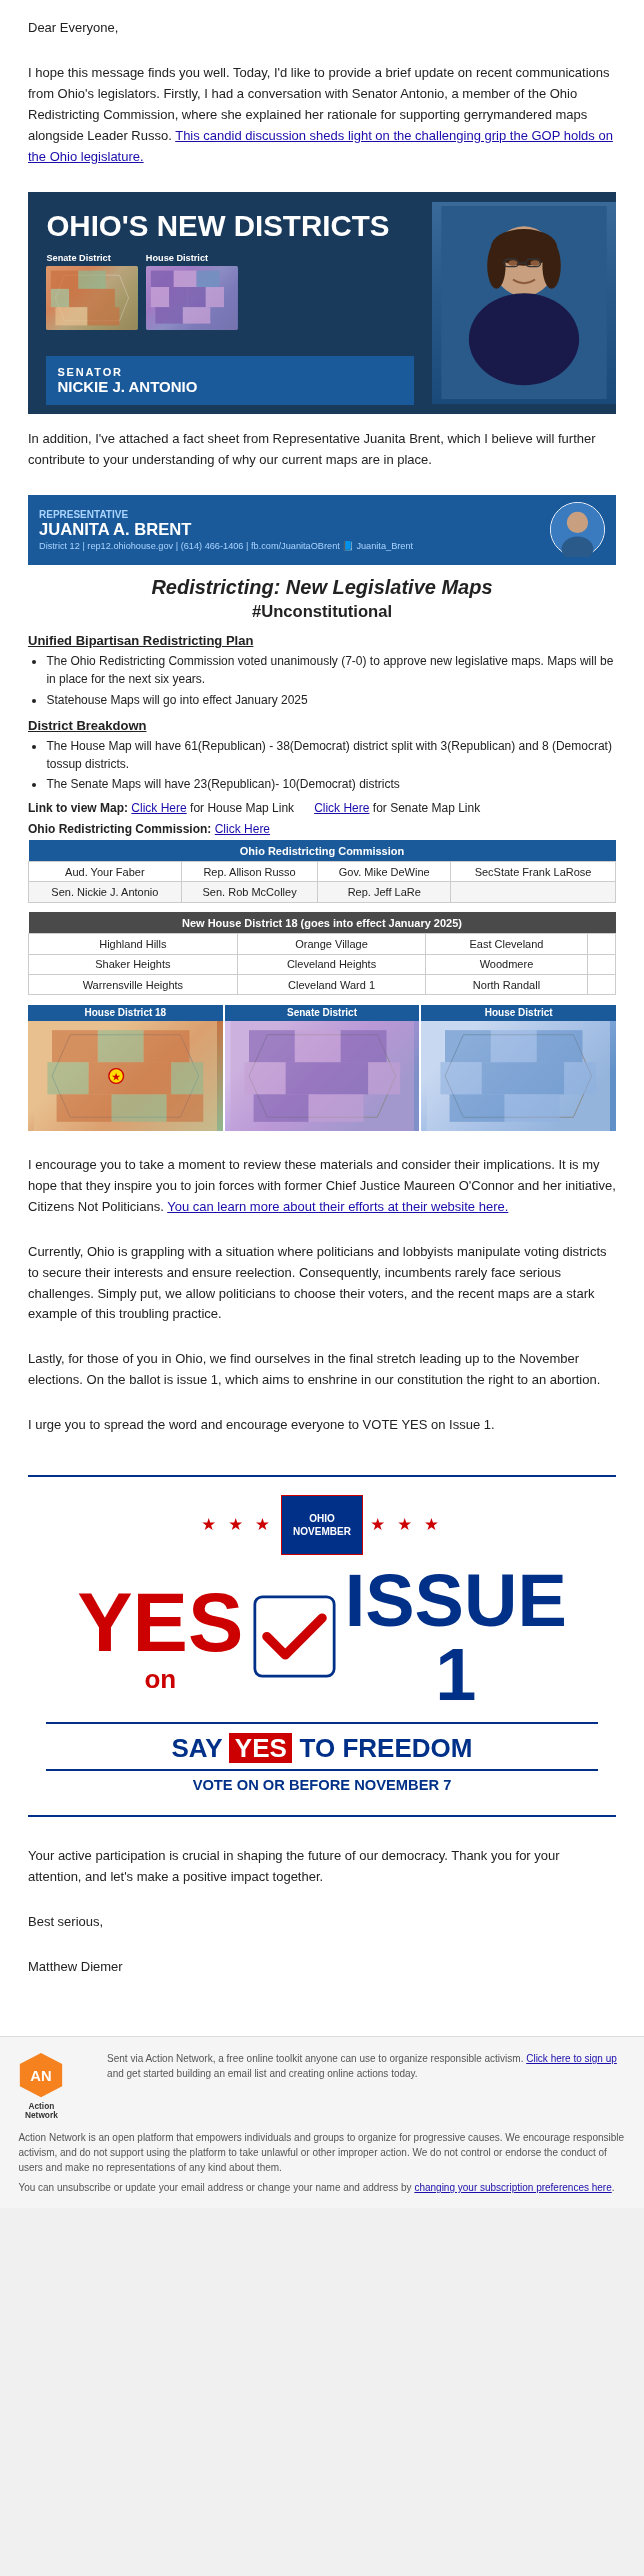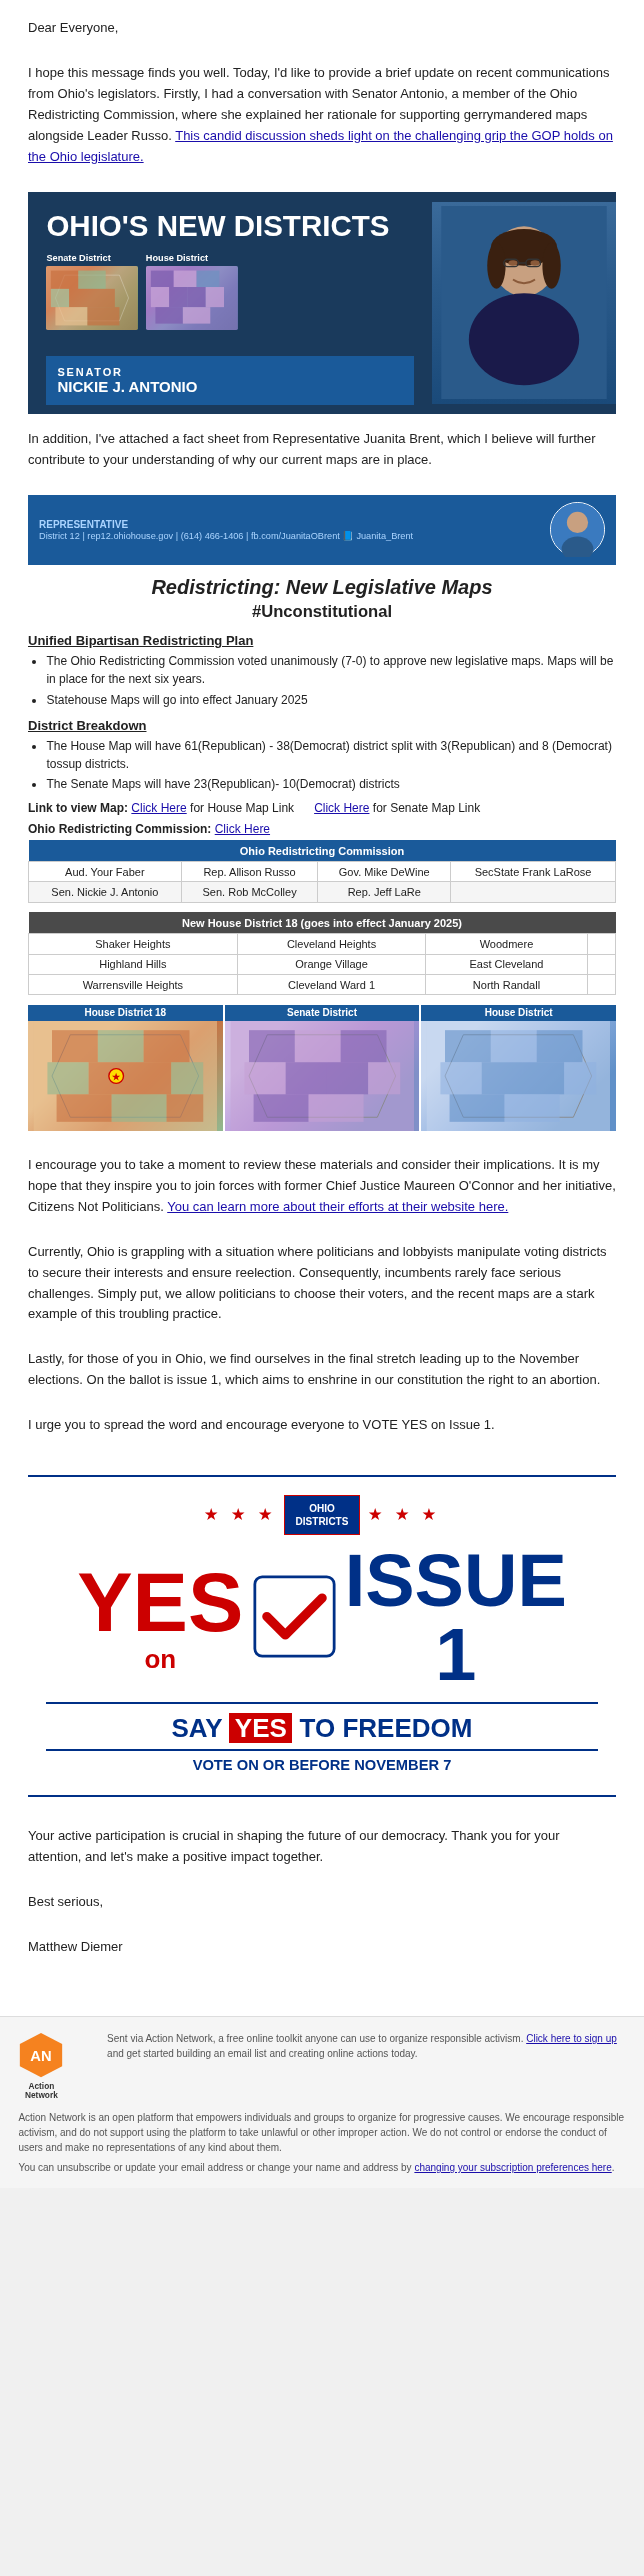--- a/index.html
+++ b/index.html
@@ -279,21 +279,21 @@
     }
     .star-row {
       color: #cc0000;
       font-size: 16.6px;
       letter-spacing: 3.7px;
     }
     .ohio-dems-badge {
       background: #003087;
       color: white;
       border: 1.8px solid #cc0000;
-      padding: 6px 11px;
+      padding: 16px 11px;
       font-size: 10px;
       font-weight: bold;
       text-align: center;
       line-height: 1.3;
     }
     .yes-text {
       font-size: 83px;
       font-weight: 900;
       color: #cc0000;
       line-height: 1;
@@ -491,20 +491,21 @@
     </div>
 
     
     <p class="intro-text">In addition, I've attached a fact sheet from Representative Juanita Brent, which I believe will further contribute to your understanding of why our current maps are in place.</p>
     <br>
 
     
     <div class="rep-banner">
       <div class="rep-banner-text">
         <div style="font-size:10px; color:#aad4ff; font-weight:bold;">REPRESENTATIVE</div>
+        <div class="rep-name-large">JUANITA A. BRENT</div>
         <div class="rep-district-info">
           <span>District 12 | rep12.ohiohouse.gov | (614) 466-1406 | fb.com/JuanitaOBrent</span>
           <span> 📘</span>
           <span>Juanita_Brent</span>
         </div>
       </div>
       <div class="rep-photo">
         <svg width="55" height="55" viewBox="0 0 60 60">
           <circle cx="30" cy="30" r="30" fill="#3a7abf"></circle>
           <circle cx="30" cy="22" r="12" fill="#c8a080"></circle>
@@ -572,29 +573,29 @@
 
     
     <table class="district-table">
       <thead>
         <tr>
           <th colspan="4">New House District 18  (goes into effect January 2025)</th>
         </tr>
       </thead>
       <tbody>
         <tr>
+          <td>Highland Hills</td>
+          <td>Orange Village</td>
+          <td>East Cleveland</td>
+          <td></td>
+        </tr>
+        <tr>
           <td>Shaker Heights</td>
           <td>Cleveland Heights</td>
           <td>Woodmere</td>
-          <td></td>
-        </tr>
-        <tr>
-          <td>Highland Hills</td>
-          <td>Orange Village</td>
-          <td>East Cleveland</td>
           <td></td>
         </tr>
         <tr>
           <td>Warrensville Heights</td>
           <td>Cleveland Ward 1</td>
           <td>North Randall</td>
           <td></td>
         </tr>
       </tbody>
     </table>
@@ -675,21 +676,21 @@
     <p class="intro-text">I urge you to spread the word and encourage everyone to VOTE YES on Issue 1.</p>
     <br>
 
     
     <div class="yes-block">
 
       <div class="ohio-dems-logo">
         <span class="star-row">★ ★ ★</span>
         <div class="ohio-dems-badge">
           <div>OHIO</div>
-          <div>DISTRICTS</div>
+          <div>NOVEMBER</div>
         </div>
         <span class="star-row">★ ★ ★</span>
       </div>
 
       <div style="display:flex; align-items:center; justify-content:center; gap:9.2px;">
         <div>
           <div class="yes-text">YES</div>
           <div class="on-text">on</div>
         </div>
 

